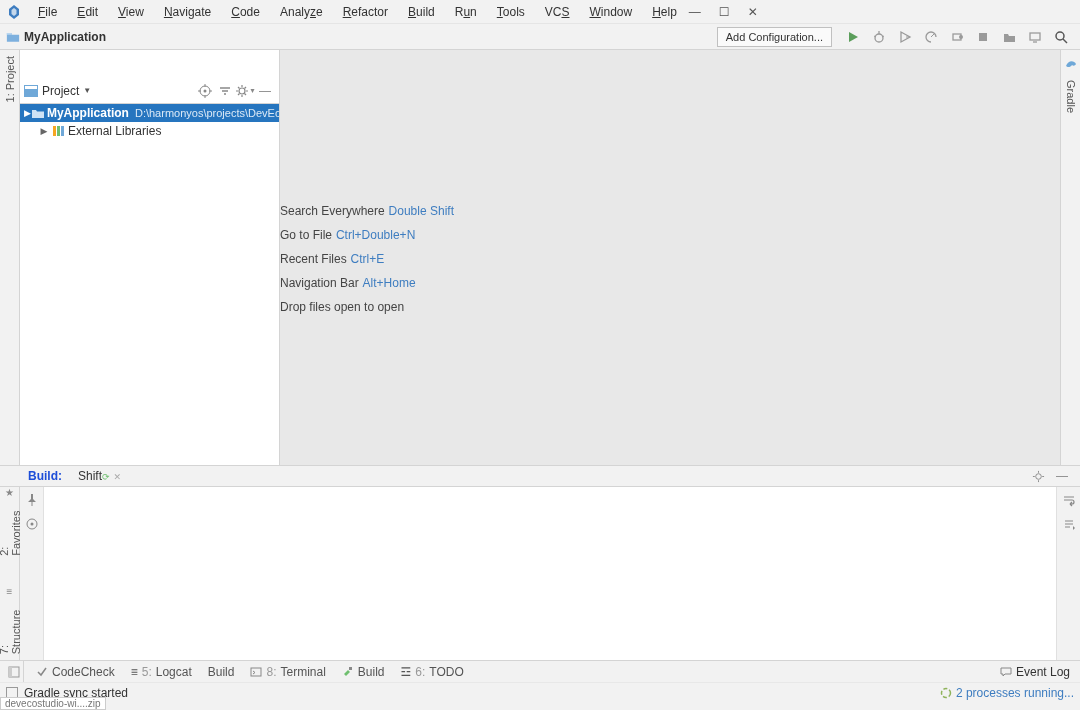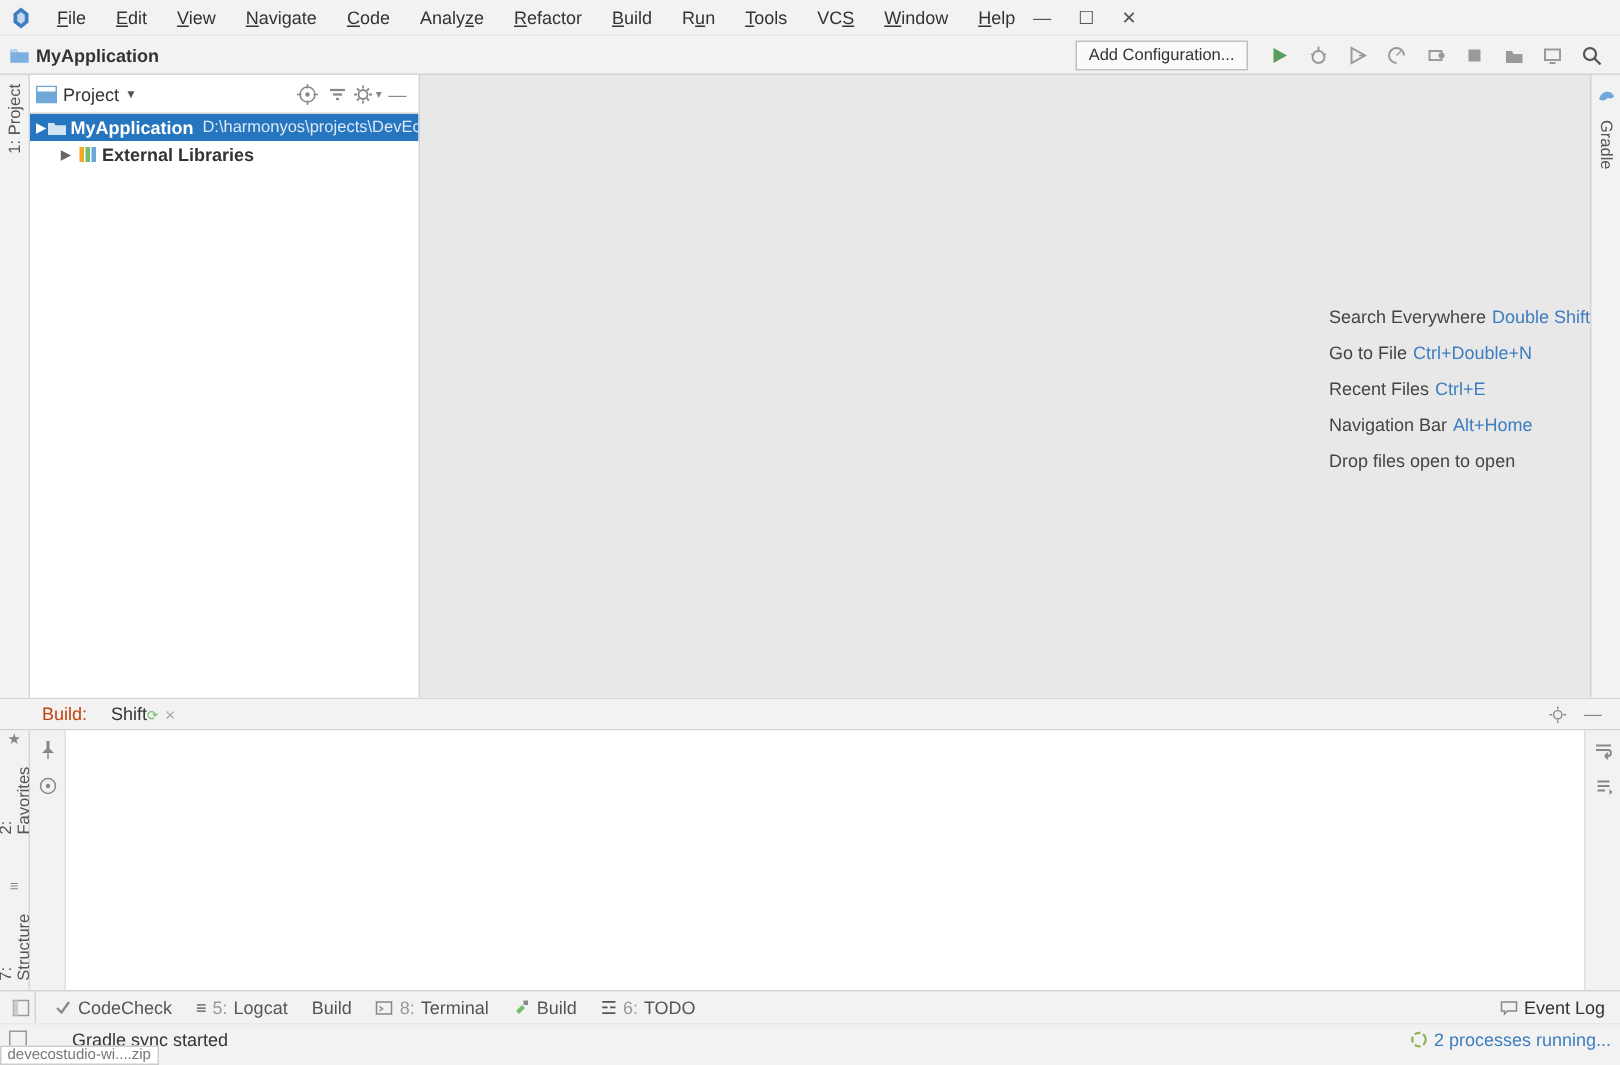--- a/index.html
+++ b/index.html
@@ -21,46 +21,46 @@
 .toolbar .toolbtn svg { width: 14px; height: 14px; }
 
 .middle { display: flex; height: 415px; background: #fff; position: relative; }
 .gutter-left { width: 20px; background: #f2f2f2; border-right: 1px solid #d4d4d4; display: flex; flex-direction: column; align-items: center; }
 .gutter-left .vlabel { writing-mode: vertical-rl; transform: rotate(180deg); font-size: 11px; color: #555; margin-top: 6px; cursor: default; }
 .gutter-right { width: 20px; background: #f2f2f2; border-left: 1px solid #d4d4d4; display: flex; flex-direction: column; align-items: center; }
 .gutter-right .vlabel { writing-mode: vertical-rl; font-size: 11px; color: #555; margin-top: 10px; cursor: default; }
 .gutter-right .gicon { width: 14px; height: 14px; margin-top: 6px; }
 
 .project-panel { width: 260px; background: #fff; border-right: 1px solid #d4d4d4; display: flex; flex-direction: column; }
-.project-head { height: 26px; display: flex; align-items: center; border-bottom: 1px solid #d4d4d4; padding: 0 4px; }
+.project-head { height: 26px; display: flex; align-items: center; border-bottom: 1px solid #d4d4d4; padding: 0 4px; margin-top: 28px; }
 .project-head .pticon { width: 14px; height: 12px; margin-right: 4px; }
 .project-head .ptlabel { font-size: 12px; }
 .project-head .arrow-down { margin-left: 4px; font-size: 8px; color: #555; }
 .project-head .spacer { flex: 1; }
 .project-head .hicon { width: 20px; height: 20px; display: flex; align-items: center; justify-content: center; color: #888; cursor: default; }
 
 .tree { flex: 1; overflow: hidden; font-size: 12px; }
 .tree .row { display: flex; align-items: center; height: 18px; padding-left: 4px; white-space: nowrap; }
 .tree .row.selected { background: #2675bf; color: #fff; }
 .tree .row .arrow { width: 12px; text-align: center; font-size: 9px; color: #666; }
 .tree .row.selected .arrow { color: #fff; }
 .tree .row .ficon { width: 16px; height: 14px; display: inline-flex; align-items: center; justify-content: center; margin-right: 2px; }
 .tree .row .label { font-weight: bold; }
 .tree .row .path { color: #888; margin-left: 6px; font-size: 11px; }
 .tree .row.selected .path { color: #dbe9f6; }
 .tree .row.child { padding-left: 18px; }
-.tree .row.child .label { font-weight: bold; }
-
-.editor-area { flex: 1; background: #e8e8e8; display: flex; align-items: center; justify-content: flex-end; }
+.tree .row.child .label { font-weight: normal; }
+
+.editor-area { flex: 1; background: #e8e8e8; display: flex; align-items: center; justify-content: flex-start; }
 .hints { color: #444; }
 .hints .hint-row { margin: 8px 0; font-size: 14px; }
 .hints .hint-row .sc { color: #3e7dc0; }
 
 .build-tab-bar { height: 22px; background: #f2f2f2; border-top: 1px solid #d4d4d4; border-bottom: 1px solid #d4d4d4; display: flex; align-items: center; padding: 0 8px; font-size: 11px; }
-.build-tab-bar .blabel { color: #c2410c; margin-right: 10px; }
+.build-tab-bar .blabel { color: #1d4ed8; margin-right: 10px; font-weight: bold; }
 .build-tab-bar .btab { padding: 2px 6px; cursor: default; }
 .build-tab-bar .btab .cx { color: #aaa; margin-left: 4px; font-size: 9px; }
 .build-tab-bar .spacer { flex: 1; }
 .build-tab-bar .bicon { width: 20px; color: #888; text-align: center; cursor: default; }
 .build-gutter { width: 24px; background: #f2f2f2; border-right: 1px solid #e0e0e0; display: flex; flex-direction: column; align-items: center; padding-top: 6px; gap: 10px; }
 .build-gutter .bg-icon { width: 14px; height: 14px; color: #777; }
 .build-tree { width: 360px; border-right: 1px solid #e0e0e0; padding: 4px 6px; font-size: 11px; }
 .build-tree .brow { display: flex; align-items: center; height: 18px; }
 .build-tree .brow .spin { width: 12px; height: 12px; margin-right: 4px; }
 .build-tree .brow .bl { font-weight: bold; }
@@ -70,21 +70,21 @@
 .build-right-gutter { width: 24px; background: #f2f2f2; border-left: 1px solid #e0e0e0; display: flex; flex-direction: column; align-items: center; padding-top: 6px; gap: 10px; }
 .build-right-gutter .bg-icon { color: #777; }
 
 .bottom-tools { height: 22px; background: #f2f2f2; border-top: 1px solid #d4d4d4; display: flex; align-items: center; padding: 0 4px; font-size: 11px; }
 .bottom-tools .stripe { width: 20px; border-right: 1px solid #d4d4d4; height: 100%; display:flex; align-items:center; justify-content:center; margin-right:4px; }
 .bottom-tools .ttab { padding: 0 8px; cursor: default; display: flex; align-items: center; gap: 4px; color: #555; }
 .bottom-tools .ttab .tnum { color: #999; }
 .bottom-tools .spacer { flex: 1; }
 .bottom-tools .evlog { display: flex; align-items: center; gap: 4px; padding: 0 6px; cursor: default; }
 
-.statusbar { height: 20px; background: #f2f2f2; display: flex; align-items: center; padding: 0 6px; font-size: 11px; border-top: 1px solid #e8e8e8; gap: 24px; }
+.statusbar { height: 20px; background: #f2f2f2; display: flex; align-items: center; padding: 0 6px; font-size: 11px; border-top: 1px solid #e8e8e8; }
 .statusbar .chk { width: 12px; height: 12px; border: 1px solid #999; margin-right: 6px; }
 .statusbar .spacer { flex: 1; }
 .statusbar .proc { color: #3e7dc0; display: flex; align-items: center; gap: 4px; }
 .side-stripe { width: 20px; background: #f2f2f2; border-right: 1px solid #d4d4d4; display: flex; flex-direction: column; align-items: center; justify-content: flex-end; padding-bottom: 6px; gap: 6px; }
 .side-stripe .slabel { writing-mode: vertical-rl; transform: rotate(180deg); font-size: 11px; color: #555; cursor: default; }
 .side-stripe .sicon { font-size: 10px; color: #888; }
 
 .lower-wrap { display: flex; height: 173px; }
 .lower-wrap .side-stripe { height: 100%; }
 

